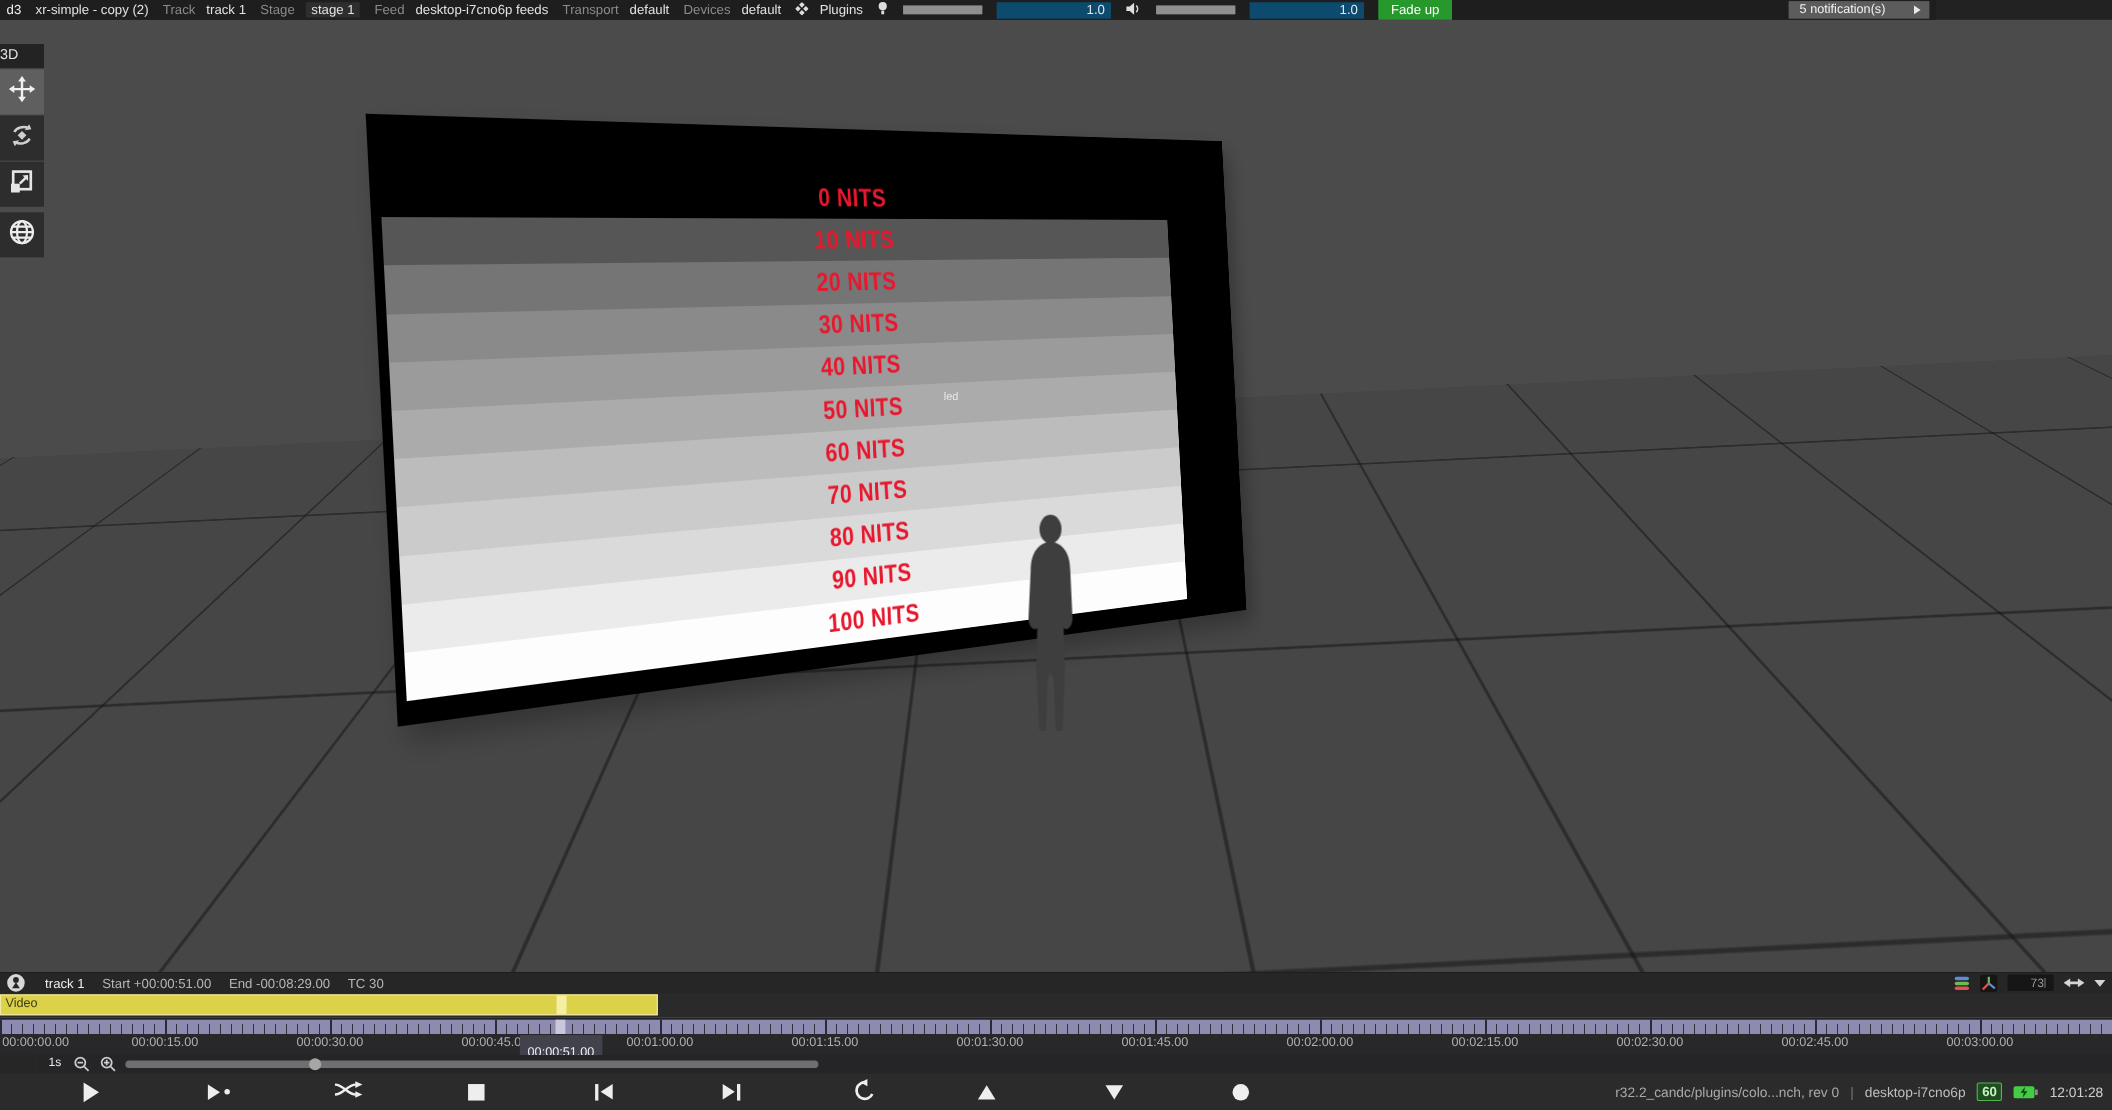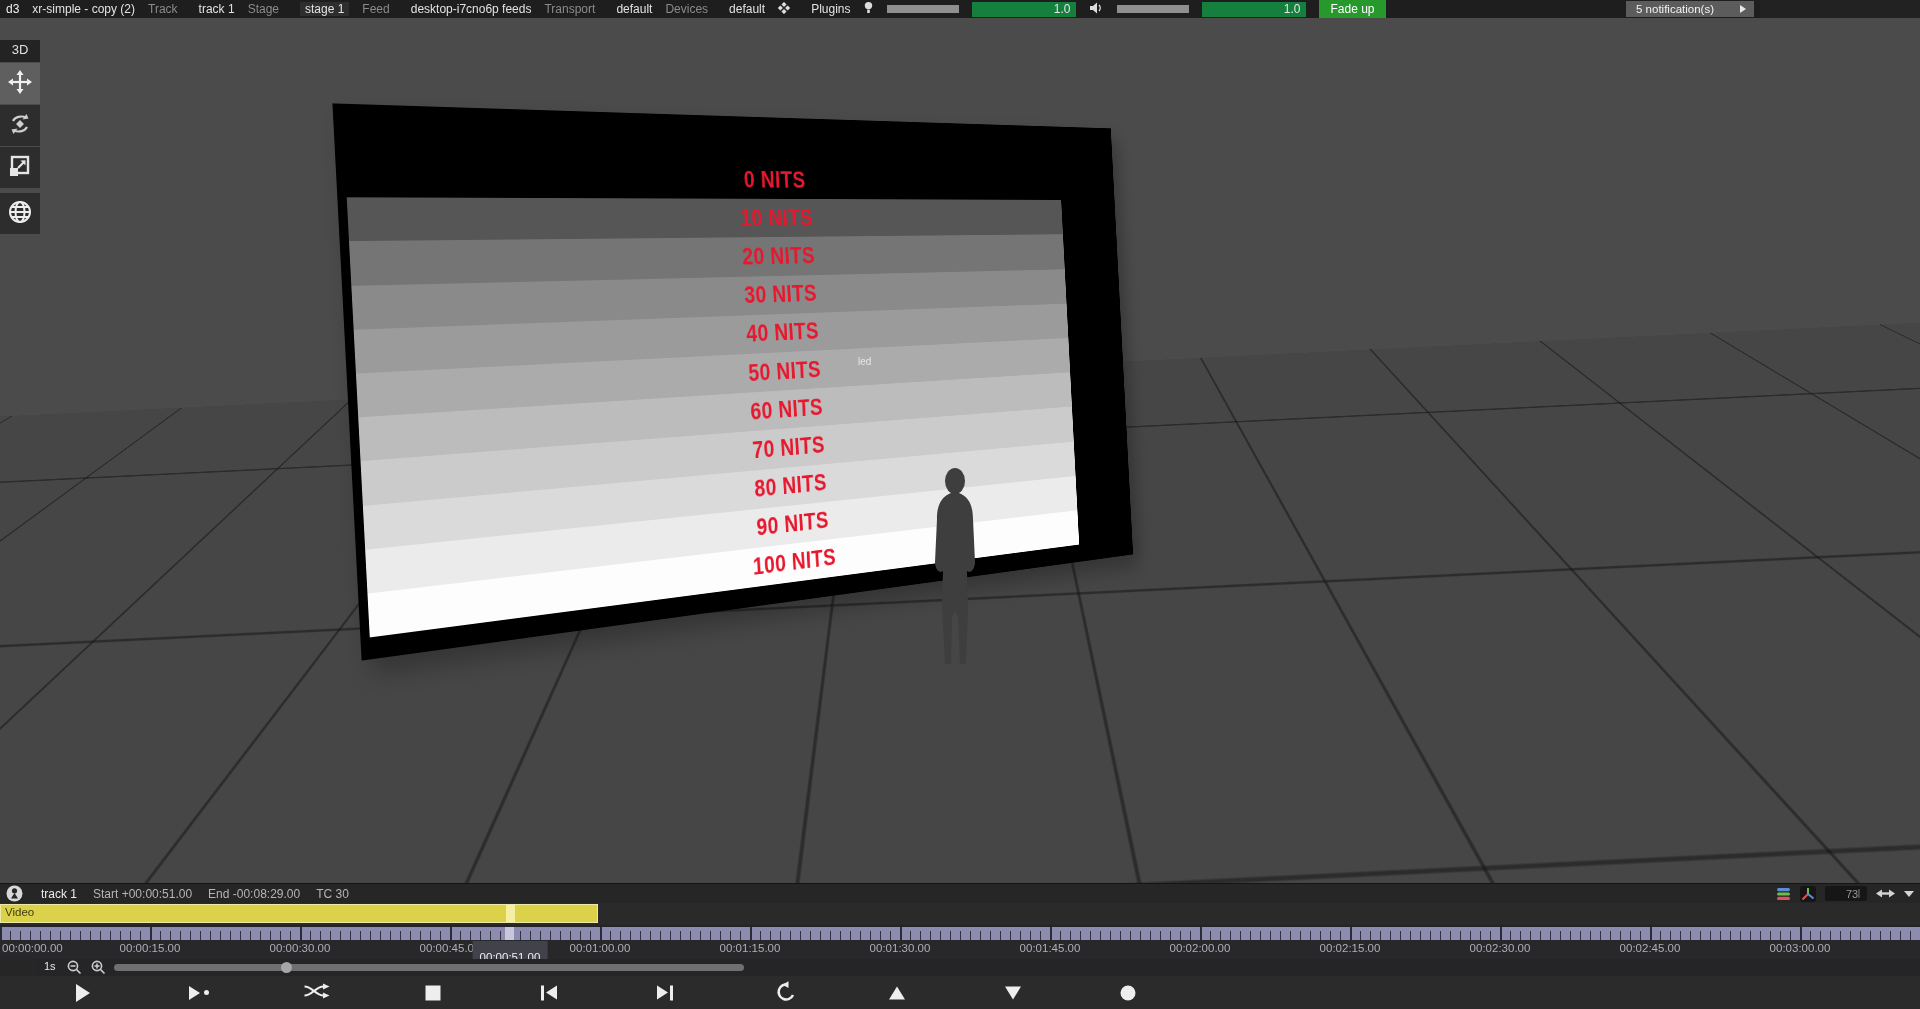--- a/index.html
+++ b/index.html
@@ -3,47 +3,47 @@
 <meta charset="utf-8">
 <style>
   * { margin:0; padding:0; box-sizing:border-box; }
   html,body { width:1920px; height:1009px; overflow:hidden; background:#222;
               font-family:"Liberation Sans","DejaVu Sans",sans-serif; }
   .app { position:relative; width:1760px; height:1009px; background:#1f1f1f; }
 
   
   .menubar { position:absolute; top:0; left:0; right:0; height:18px; background:#1e1e1e;
              display:flex; align-items:center; gap:13px; padding:0 6px; font-size:12px; color:#dcdcdc; z-index:30; }
-  .mb-pair { display:flex; align-items:center; gap:21px;justify-content:center; }
+  .mb-pair { display:flex; align-items:center; gap:10px;justify-content:center; }
   .mb-label { color:#8b8b8b; }
   .mb-val { color:#e2e2e2; cursor:default; }
   .mb-val.hl { background:#2e2e2e; padding:0 5px; }
   .mb-app { color:#f0f0f0; }
   .slider-track { width:72px; height:8px; background:#474747; border-radius:1px; position:relative; }
   .slider-fill { position:absolute; left:0; top:0; bottom:0; width:100%; background:#8f8f8f; }
-  .slider-val { width:104px; height:15px; background:#15803d; color:#e5e5e5; text-align:right;
+  .slider-val { width:104px; height:15px; background:#0c4a6e; color:#e5e5e5; text-align:right;
                 padding:0 6px; line-height:15px; }
   .fade-btn { background:#27982c; color:#fff; height:18px; line-height:18px; padding:0 11px; }
   .notif-chip { margin-left:auto; background:#5c5c5c; color:#f2f2f2; height:16px; line-height:16px;
                 padding:0 8px 0 10px; display:flex; align-items:center; gap:26px; font-size:11.5px; }
   .notif-arrow { width:0; height:0; border-top:4.5px solid transparent; border-bottom:4.5px solid transparent;
                  border-left:6px solid #e8e8e8; }
 
   
   .viewport { position:absolute; top:18px; left:0; width:1920px; height:865px; background:#4b4b4b; overflow:hidden; }
   .floor { position:absolute; left:-500px; top:352px; width:2900px; height:1800px; background-color:#464646;
            background-image:
              repeating-linear-gradient(90deg, rgba(18,18,18,.5) 0 2px, transparent 2px 170px),
              repeating-linear-gradient(0deg, rgba(18,18,18,.5) 0 2px, transparent 2px 170px);
            transform-origin:50% 0;
            transform: rotateZ(-2.8deg) perspective(700px) rotateX(54deg); }
 
   
   .toolcol { position:absolute; left:0; top:22px; width:40px; z-index:5; }
-  .toolcol .hdr { height:22px; text-align:center; color:#e0e0e0; font-size:13px; line-height:20px; background:#232323; }
+  .toolcol .hdr { height:22px; text-align:left; color:#e0e0e0; font-size:13px; line-height:20px; background:#232323; }
   .tool-btn { width:40px; height:41px; background:#2d2d2d; margin-top:1px; display:flex;
               align-items:center; justify-content:center; }
   .tool-btn.sel { background:#5f5f5f; }
   .tool-btn.gap { margin-top:5px; }
 
   
   .screen3d { position:absolute; left:347px; top:85px; width:1080px; height:558px;
               transform-origin:left center;
               transform: rotateZ(-3deg) perspective(1200px) rotateY(20deg);
               filter: drop-shadow(10px 14px 14px rgba(0,0,0,.28)); }
@@ -477,15 +477,29 @@
       <div class="t-btn" style="left:897px;">
           <span class="tri-up"></span>
         </div>
       <div class="t-btn" style="left:1013px;">
           <span class="tri-dn"></span>
         </div>
       <div class="t-btn" style="left:1128px;">
           <span class="trec"></span>
         </div>
 
+      <div class="statusbar">
+        <span>r32.2_candc/plugins/colo...nch, rev 0</span>
+        <span class="sep">|</span>
+        <span class="machine">desktop-i7cno6p</span>
+        <span class="fps-badge">60</span>
+        <span style="display:flex;">
+          <svg width="23" height="12" viewBox="0 0 23 12">
+            <rect x="0.5" y="0.5" width="19" height="11" rx="2" fill="#45cc45"></rect>
+            <rect x="20" y="3.5" width="2.5" height="5" fill="#8a8a8a"></rect>
+            <path d="M11,1 L6.8,6.4 L9.8,6.4 L8.8,11 L13.2,5 L10.2,5 Z" fill="#114411"></path>
+          </svg>
+        </span>
+        <span class="clock">12:01:28</span>
+      </div>
     </div>
   </div>
 </div>
 
 </body></html>

